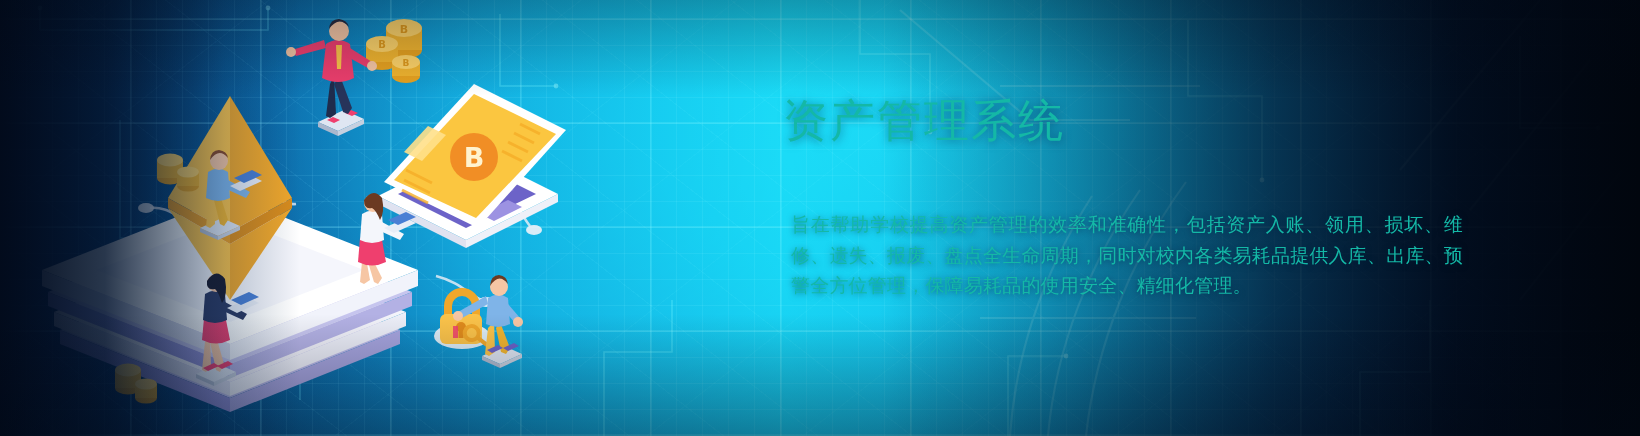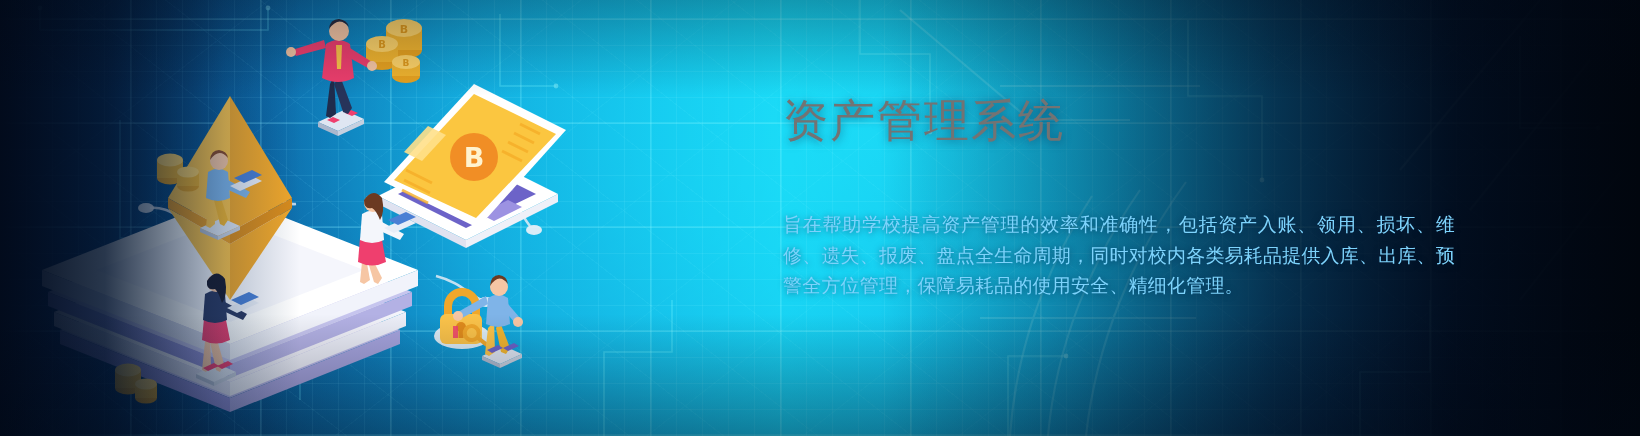--- a/index.html
+++ b/index.html
@@ -70,33 +70,34 @@
   
   .copy {
     position:absolute;
     left:783px; top:92px;
     width:700px;
   }
   .title {
     font-size:45px;
     line-height:58px;
     font-weight:400;
-    color:#737373;
+    color:#14b8a6;
     letter-spacing:2px;
     text-shadow:0 1px 10px rgba(0,40,80,.55);
   }
   .desc {
     margin-top:60px;
     width:672px;
     font-size:19px;
     line-height:30.5px;
-    color:#7dd3fc;
+    color:#14b8a6;
     letter-spacing:.2px;
     text-align:justify;
     text-shadow:0 1px 6px rgba(0,25,60,.55);
+    margin-left:8px;
   }
 </style>
 </head>
 <body>
 
 <div class="banner">
 
   <div class="bg-base"></div>
   <div class="grid-diag"></div>
   <div class="grid-fine"></div>

